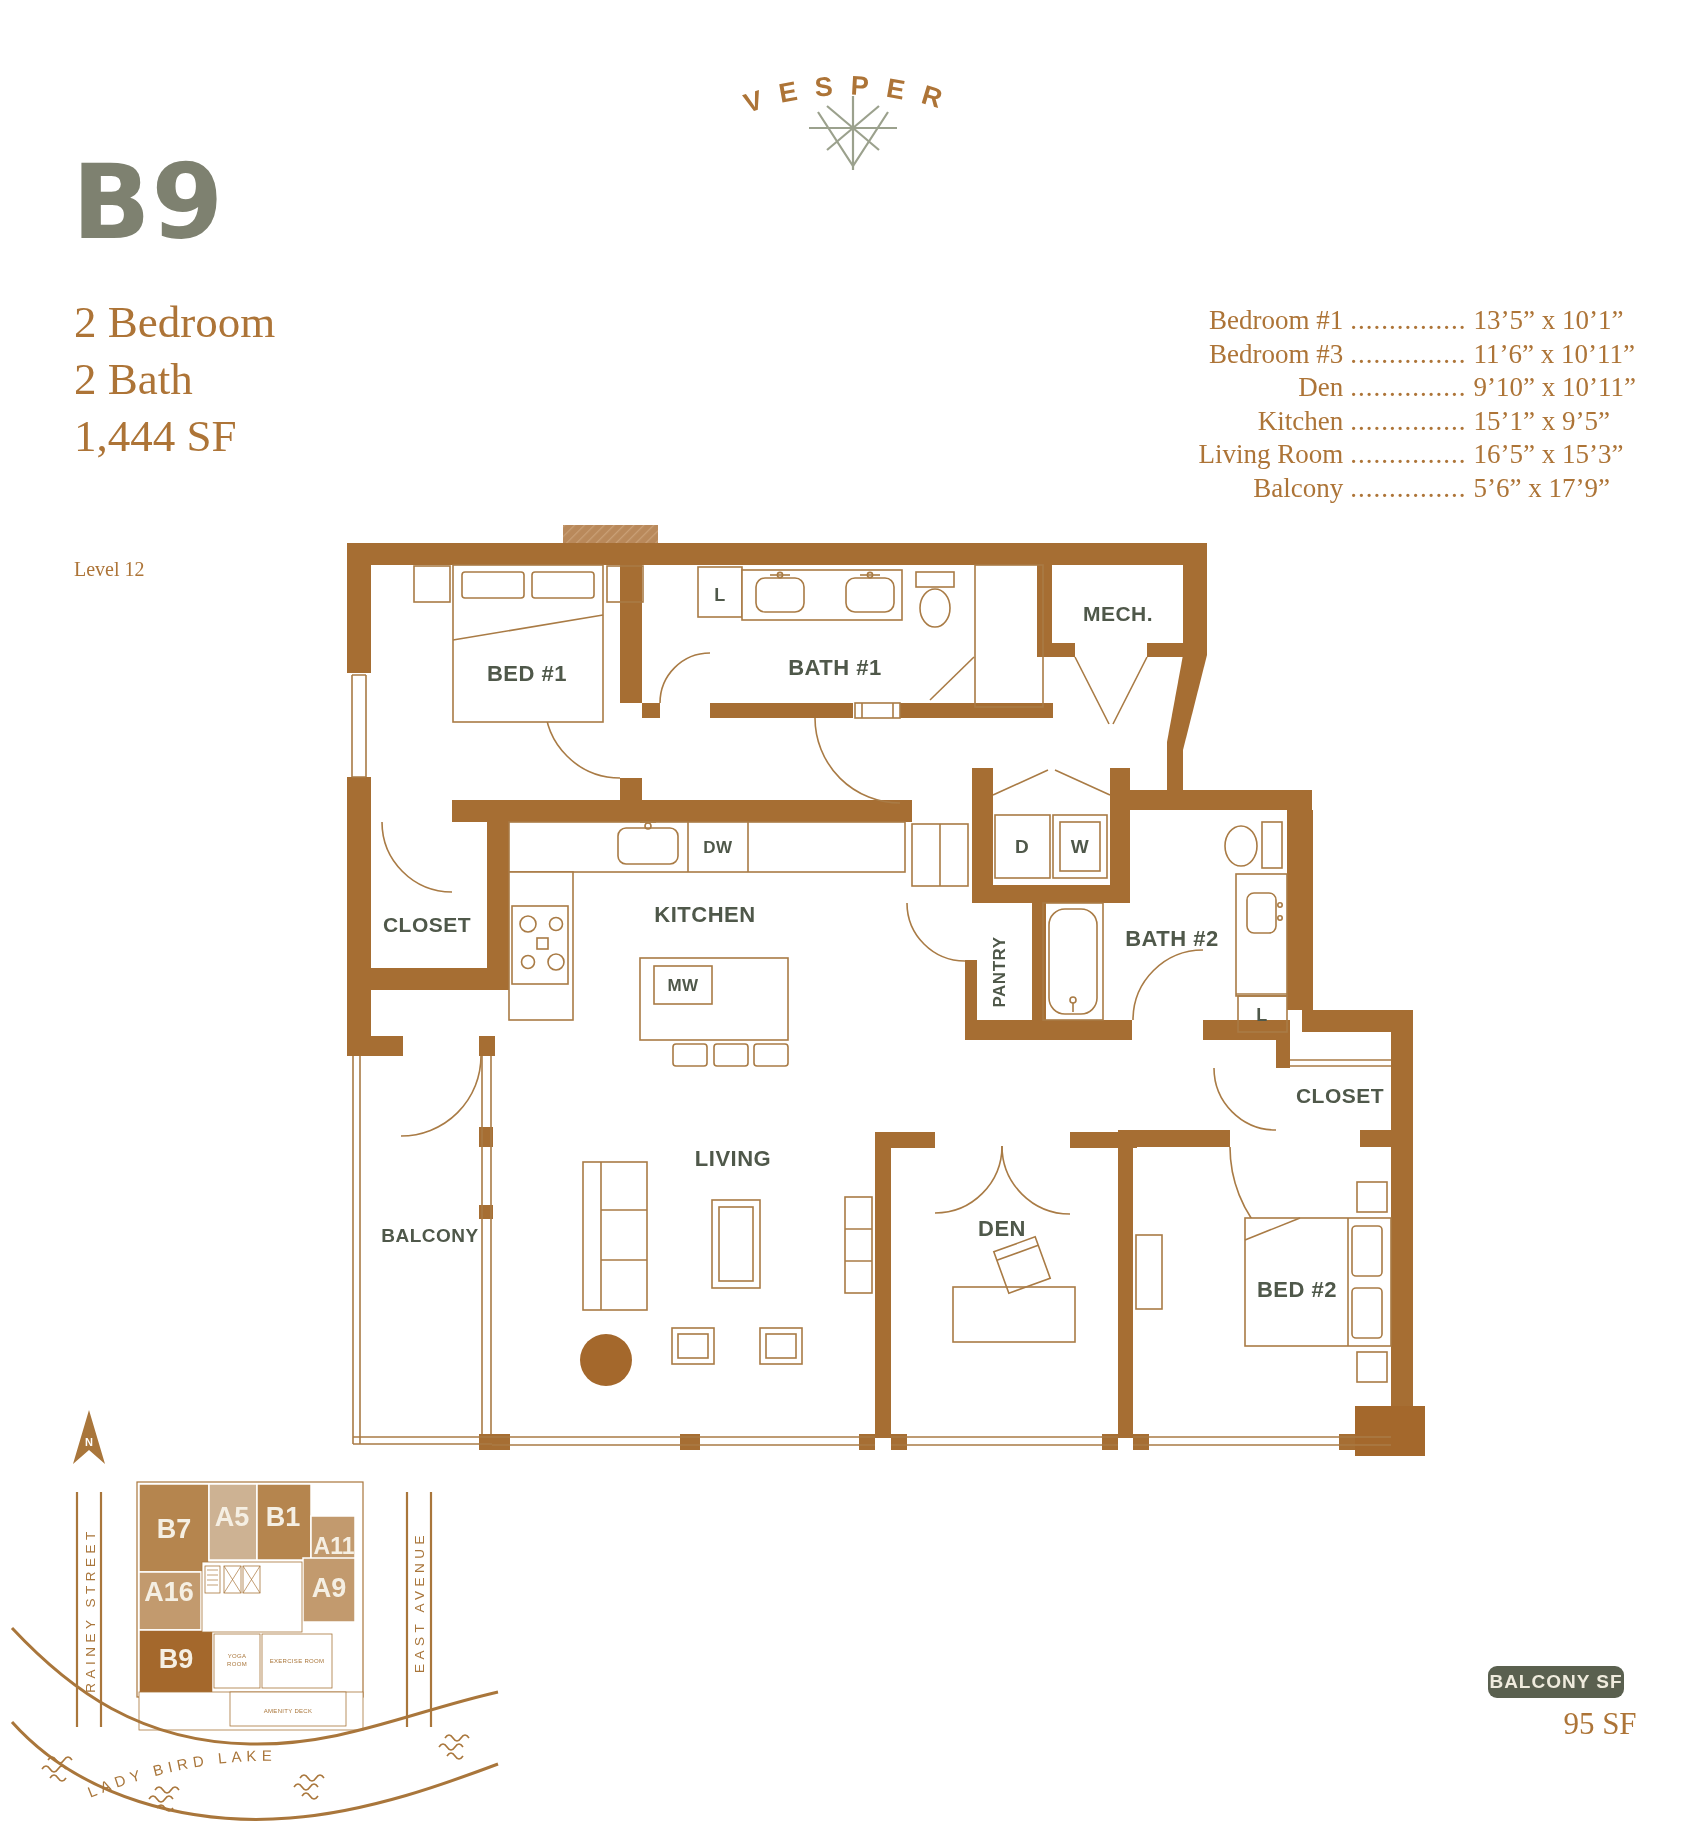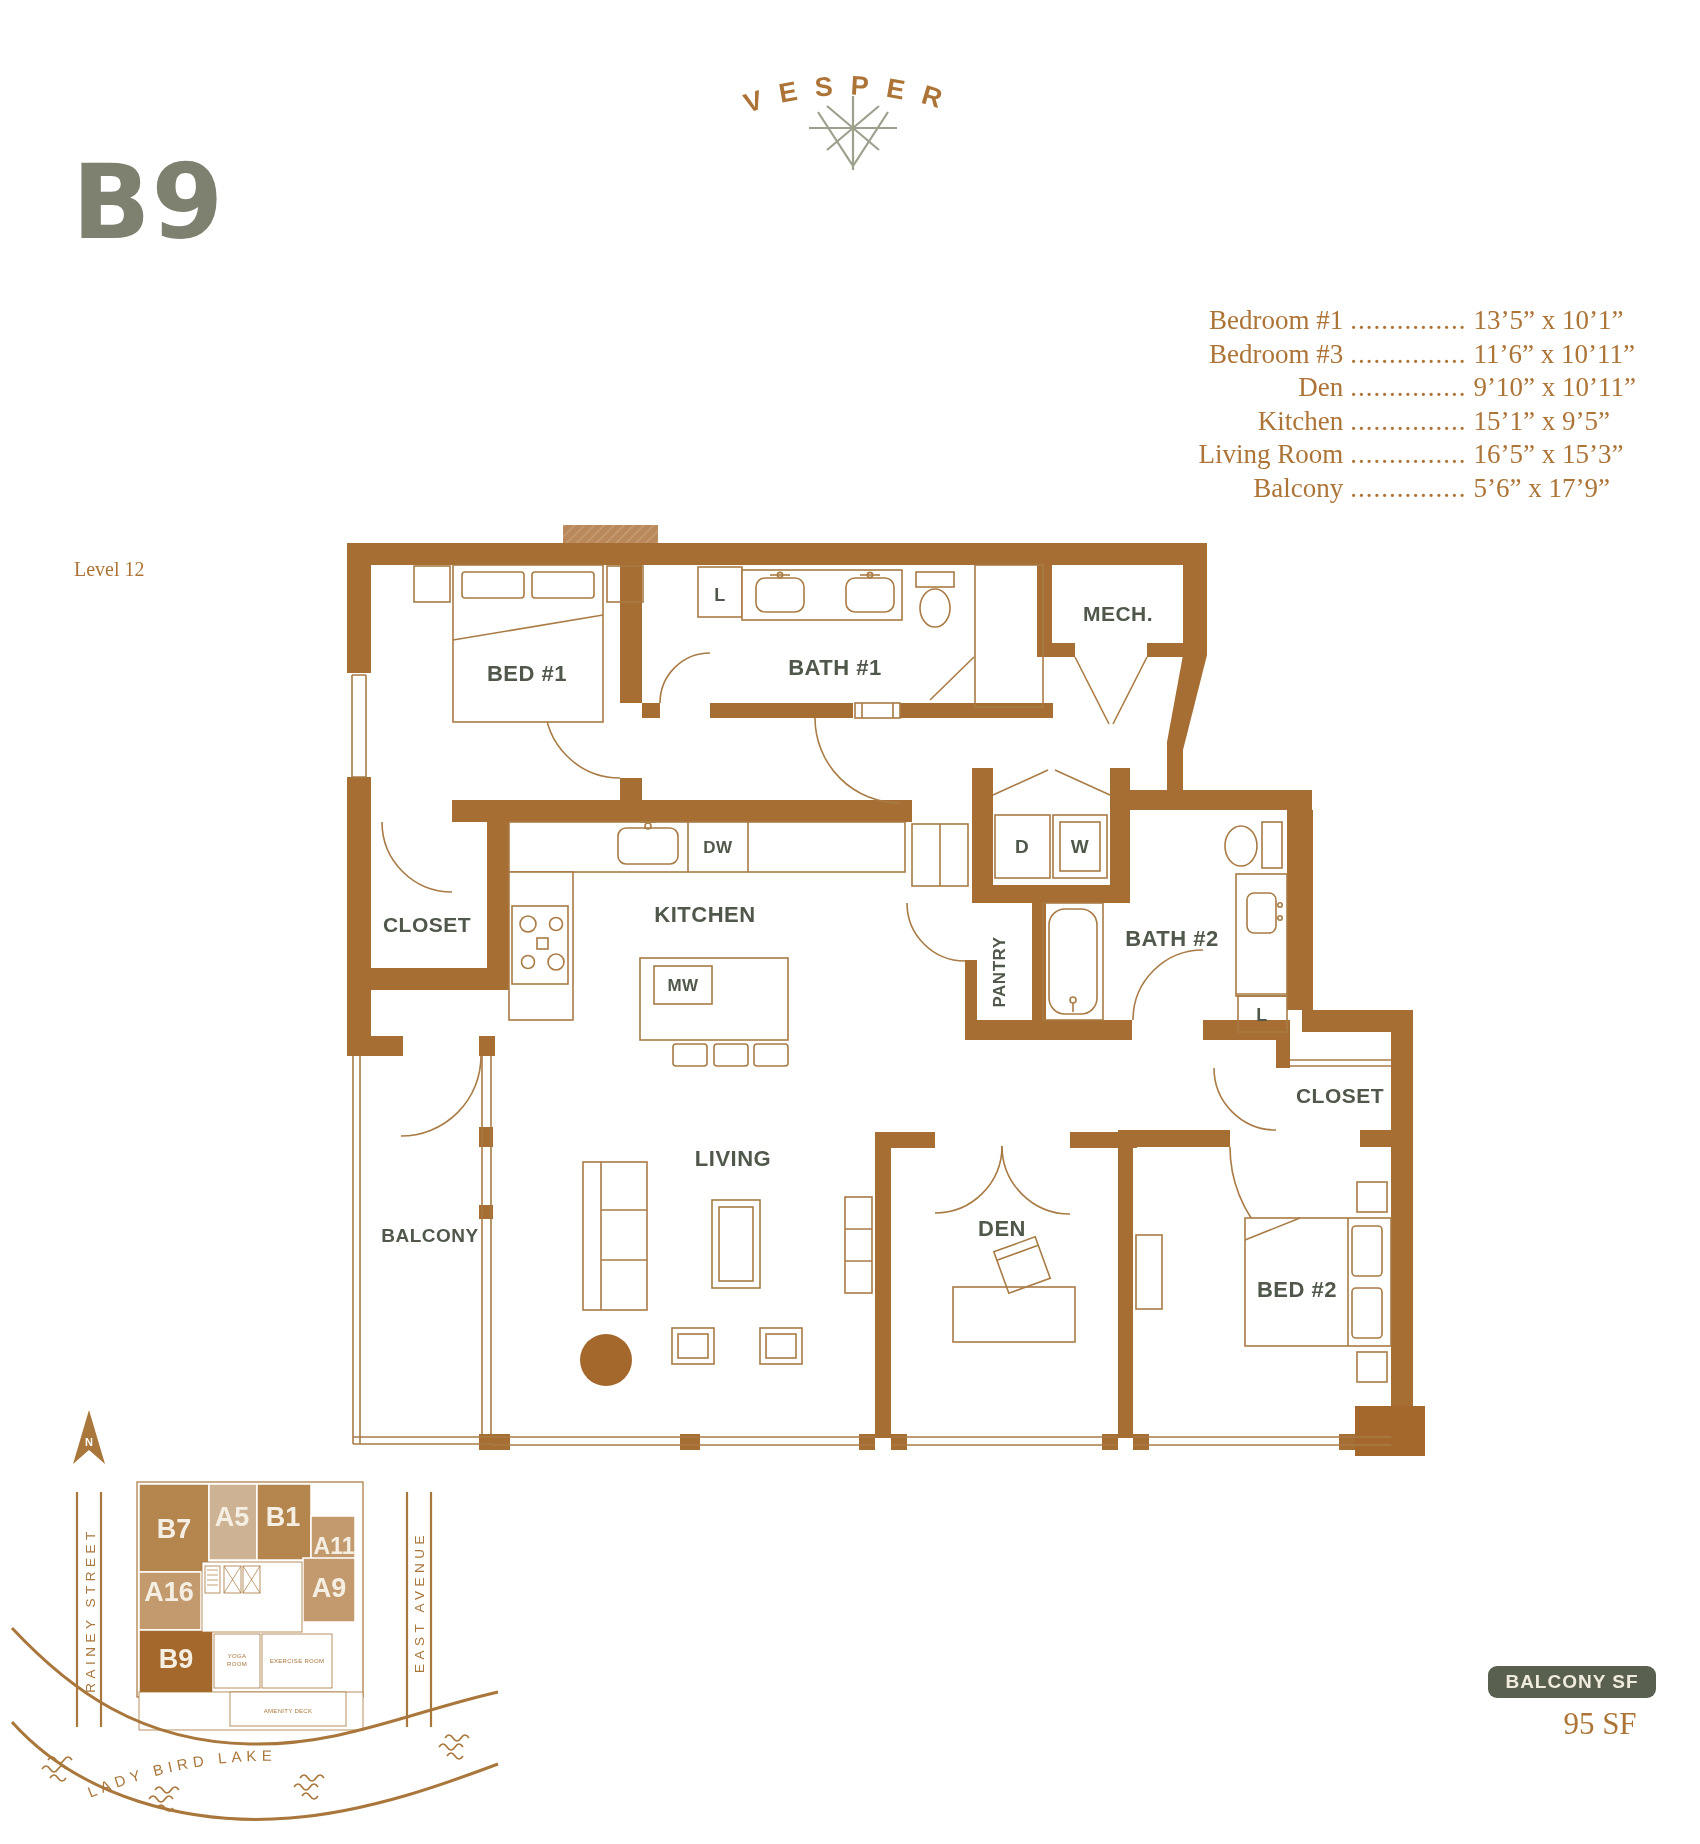--- a/index.html
+++ b/index.html
@@ -12,21 +12,21 @@
   .specs{left:74px;top:294px;font-family:"Liberation Serif",serif;font-size:45px;
          line-height:57px;color:#ad7437;}
   .level{left:74px;top:558px;font-family:"Liberation Serif",serif;font-size:20px;color:#ad7437;}
   .dims{top:304px;right:64px;display:grid;grid-template-columns:max-content max-content max-content;
         font-family:"Liberation Serif",serif;font-size:27px;line-height:33.5px;color:#ad7437;}
   .dim-row{display:contents;}
   .dl{justify-self:end;}
   .dd{padding:0 7px;letter-spacing:1px;}
   .dv{justify-self:start;}
   
-  .badge{left:1488px;top:1666px;width:168px;height:32px;background:#5a604f;border-radius:9px;
+  .badge{left:1488px;top:1666px;width:136px;height:32px;background:#5a604f;border-radius:9px;
          display:flex;align-items:center;justify-content:center;}
   .badge span{color:#efebdd;font-weight:700;font-size:19px;letter-spacing:1px;}
   .badge-value{left:1526px;top:1706px;width:148px;text-align:center;
                font-family:"Liberation Serif",serif;font-size:31px;color:#ad7437;}
   
   text.rl{font-family:"Liberation Sans",sans-serif;font-weight:700;fill:#4f584a;
           letter-spacing:.5px;text-anchor:middle;}
   .thin{stroke:#a97b45;stroke-width:1.6;fill:none;}
   .walls{fill:#a66e33;stroke:none;}
   text.site-unit{font-family:"Liberation Sans",sans-serif;font-weight:700;fill:#f5efe3;text-anchor:middle;}
@@ -47,20 +47,25 @@
     <g stroke="#9ba18d" stroke-width="2.2" fill="none">
       <path d="M 853 96 L 853 170"></path>
       <path d="M 809 128 L 897 128"></path>
       <path d="M 827 106 L 879 150"></path>
       <path d="M 879 106 L 827 150"></path>
       <path d="M 818 112 L 853 166 L 888 112"></path>
     </g>
   </svg>
 
   <div class="abs unit-code">B9</div>
+  <div class="abs specs">
+    <div>2 Bedroom</div>
+    <div>2 Bath</div>
+    <div>1,444 SF</div>
+  </div>
   <div class="abs level">Level 12</div>
 
   <div class="abs dims">
     <div class="dim-row">
       <span class="dl">Bedroom #1</span><span class="dd">...............</span><span class="dv">13’5” x 10’1”</span>
     </div>
     <div class="dim-row">
       <span class="dl">Bedroom #3</span><span class="dd">...............</span><span class="dv">11’6” x 10’11”</span>
     </div>
     <div class="dim-row">

